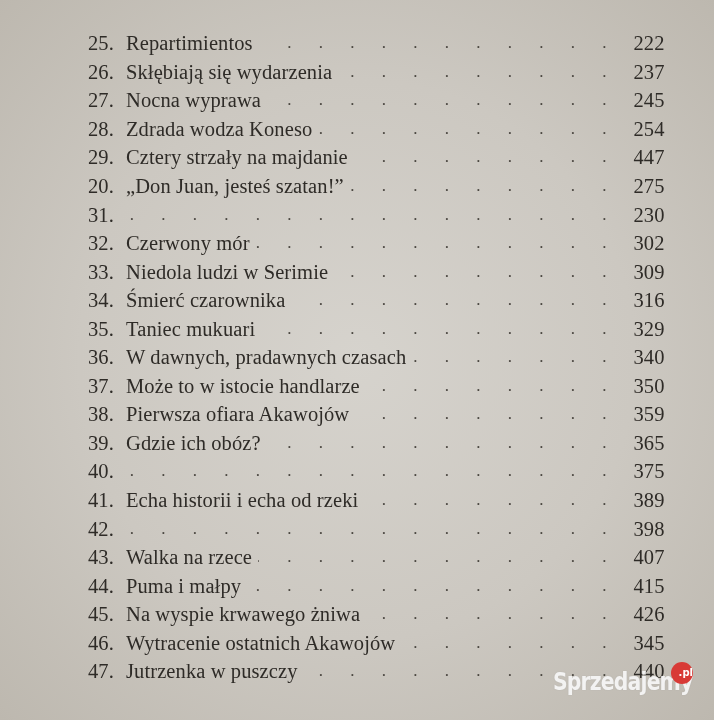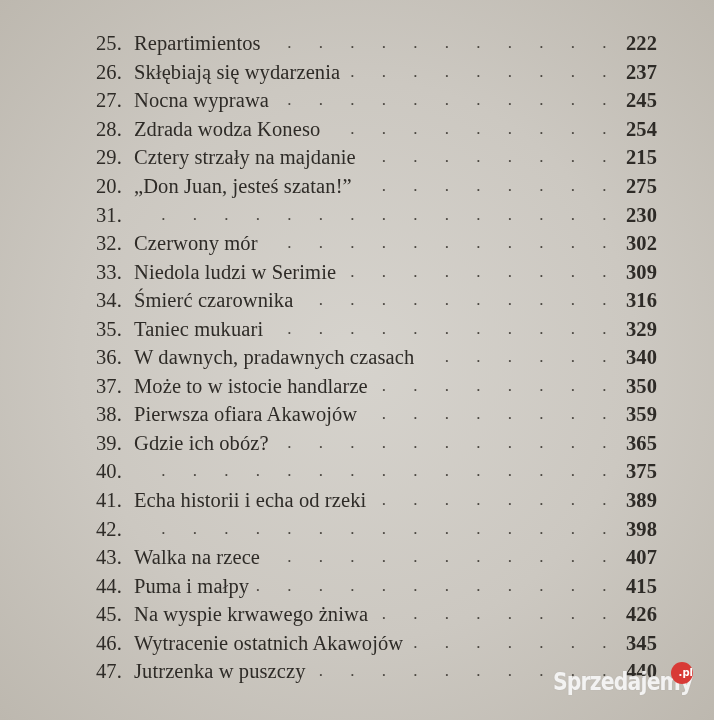--- a/index.html
+++ b/index.html
@@ -34,43 +34,41 @@
       display: flex;
       align-items: center;
       font-size: 20.5px;
       line-height: 28px;
       letter-spacing: 0.1px;
     }
     .toc-num {
       display: inline-block;
       width: 38px;
       flex: 0 0 auto;
-      margin-left: 8px;
     }
     .toc-title {
       flex: 0 0 auto;
       white-space: nowrap;
       padding-right: 6px;
     }
     .toc-dots {
       flex: 1 1 auto;
       overflow: hidden;
       white-space: nowrap;
       color: #4a4640;
       letter-spacing: 11.5px;
       text-align: right;
       direction: rtl;
       padding-right: 8px;
       font-size: 17px;
     }
     .toc-page {
       flex: 0 0 auto;
       width: 46px;
-      text-align: left;
-      font-weight: bold;
+      text-align: center;
     }
     .watermark {
       position: absolute;
       left: 553px;
       top: 668px;
       display: flex;
       align-items: flex-start;
     }
     .watermark-text {
       font-family: "DejaVu Sans", sans-serif;
@@ -125,21 +123,21 @@
       <div class="toc-row">
         <span class="toc-num">28.</span>
         <span class="toc-title">Zdrada wodza Koneso</span>
         <span class="toc-dots">. . . . . . . . . . . . . . . . . . . . . . . . . . . . . . . . . . .</span>
         <span class="toc-page">254</span>
       </div>
       <div class="toc-row">
         <span class="toc-num">29.</span>
         <span class="toc-title">Cztery strzały na majdanie</span>
         <span class="toc-dots">. . . . . . . . . . . . . . . . . . . . . . . . . . . . . . . . . . .</span>
-        <span class="toc-page">215</span>
+        <span class="toc-page">447</span>
       </div>
       <div class="toc-row">
         <span class="toc-num">20.</span>
         <span class="toc-title">„Don Juan, jesteś szatan!”</span>
         <span class="toc-dots">. . . . . . . . . . . . . . . . . . . . . . . . . . . . . . . . . . .</span>
         <span class="toc-page">275</span>
       </div>
       <div class="toc-row">
         <span class="toc-num">31.</span>
         <span class="toc-dots">. . . . . . . . . . . . . . . . . . . . . . . . . . . . . . . . . . .</span>

